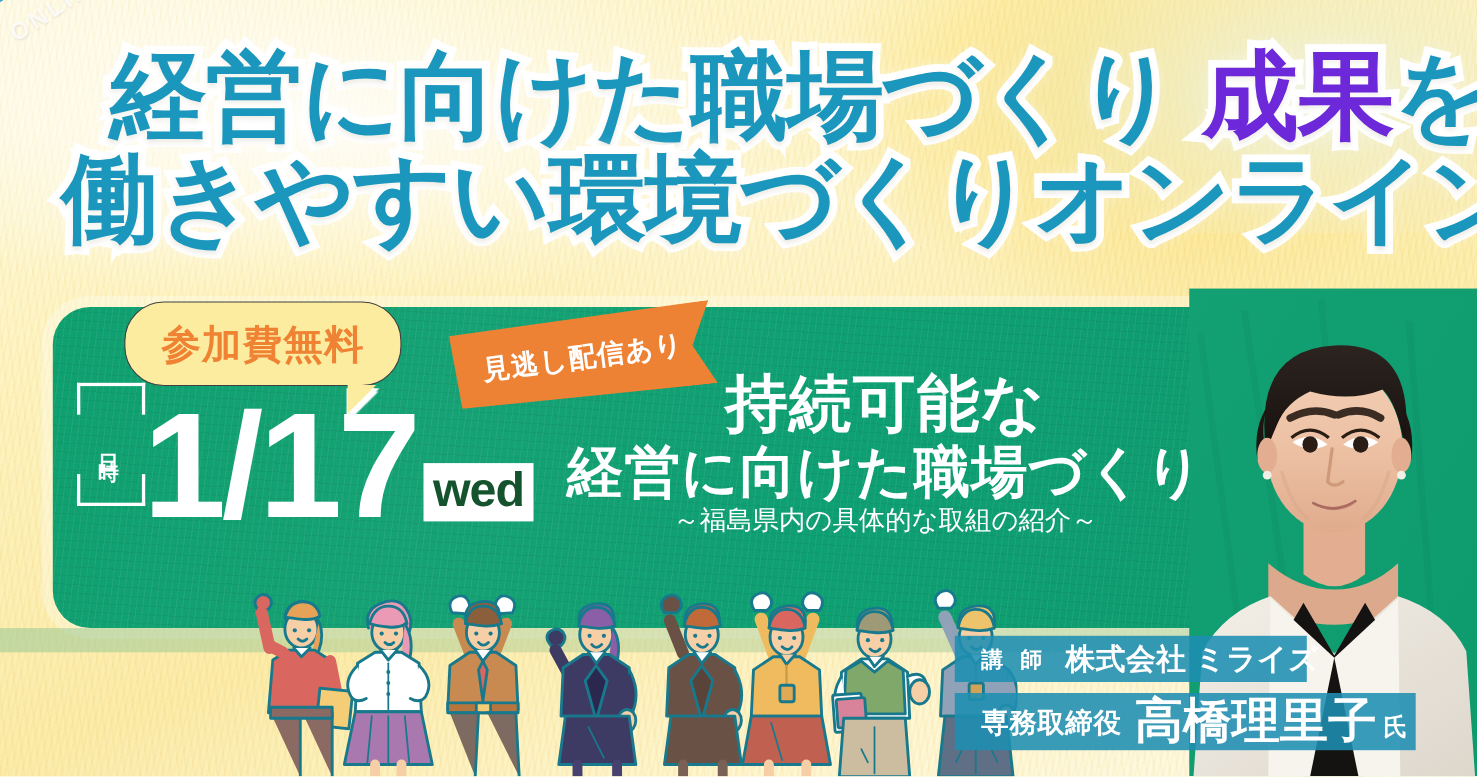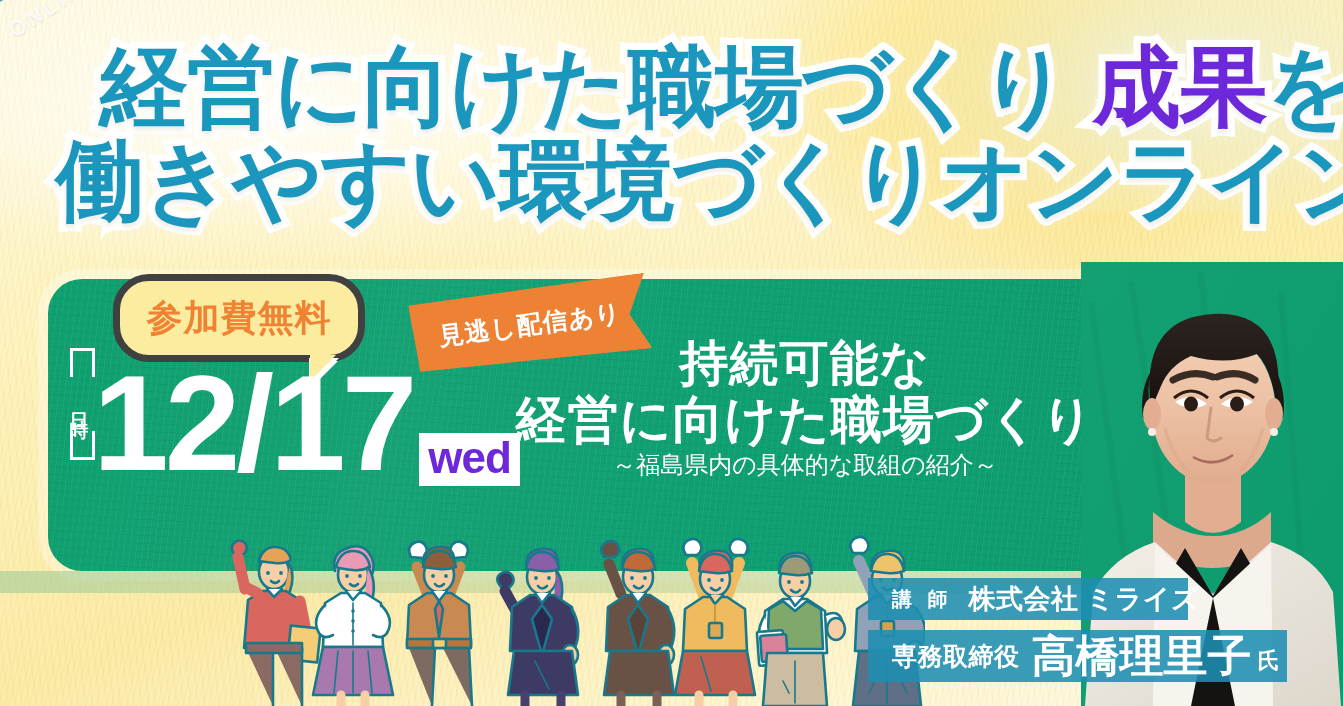--- a/index.html
+++ b/index.html
@@ -118,23 +118,23 @@
     position:absolute;
     left:0; right:0; top:571px; height:22px;
     background:linear-gradient(90deg,rgba(150,200,150,.55),rgba(170,205,150,.45) 40%,rgba(150,198,150,.5));
     z-index:3;
   }
 
   
   .free-bubble{
     position:absolute;
     left:113px; top:274px;
-    width:252px; height:88px;
+    width:252px; height:77px;
     background:#fbeca0;
-    border:7px solid #404040;
+    border:1px solid #404040;
     border-radius:36px;
     z-index:7;
     display:flex; align-items:center; justify-content:center;
   }
   .free-bubble .tail{
     position:absolute;
     right:16px; bottom:-26px;
     width:0;height:0;
     border-left:26px solid #fbeca0;
     border-right:6px solid transparent;
@@ -191,48 +191,48 @@
   }
   .date-main{
     color:#ffffff;
     font-size:136px;
     font-weight:900;
     line-height:.92;
     letter-spacing:-4px;
   }
   .dow-badge{
     background:#ffffff;
-    color:#6d28d9;
+    color:#14532d;
     font-size:44px;
     font-weight:900;
     line-height:1;
     padding:3px 9px 6px 9px;
     margin-left:6px;
-    margin-bottom:0;
+    margin-bottom:12px;
     letter-spacing:-1px;
   }
   .time-text{
     color:#ffffff;
     font-size:46px;
     font-weight:700;
     letter-spacing:0px;
     margin-top:10px;
     margin-left:70px;
   }
 
   
   .subject{
     position:absolute;
     left:505px; top:336px;
     width:600px;
     z-index:9;
     color:#ffffff;
     text-align:center;
   }
-  .sub-l1{font-size:49px;font-weight:900;line-height:1.12;letter-spacing:1px;}
+  .sub-l1{font-size:57px;font-weight:900;line-height:1.12;letter-spacing:1px;}
   .sub-l2{font-size:51px;font-weight:900;line-height:1.12;letter-spacing:1px;}
   .sub-l3{font-size:24px;font-weight:400;line-height:1.3;margin-top:1px;letter-spacing:0px;}
 
   
   .people{
     position:absolute;
     left:205px; bottom:0;
     width:720px; height:175px;
     z-index:10;
   }
@@ -312,21 +312,21 @@
 
   <div class="ribbon">
     <span class="ribbon-text">見逃し配信あり</span>
   </div>
 
   <div class="date-block">
     <div class="date-row">
       <div class="nichiji">
         <span class="nichiji-label">日時</span>
       </div>
-      <div class="date-main">12/17</div>
+      <div class="date-main">1/17</div>
       <div class="dow-badge">wed</div>
     </div>
   </div>
 
   <div class="subject">
     <div class="sub-l1">持続可能な</div>
     <div class="sub-l2">経営に向けた職場づくり</div>
     <div class="sub-l3">～福島県内の具体的な取組の紹介～</div>
   </div>
 

